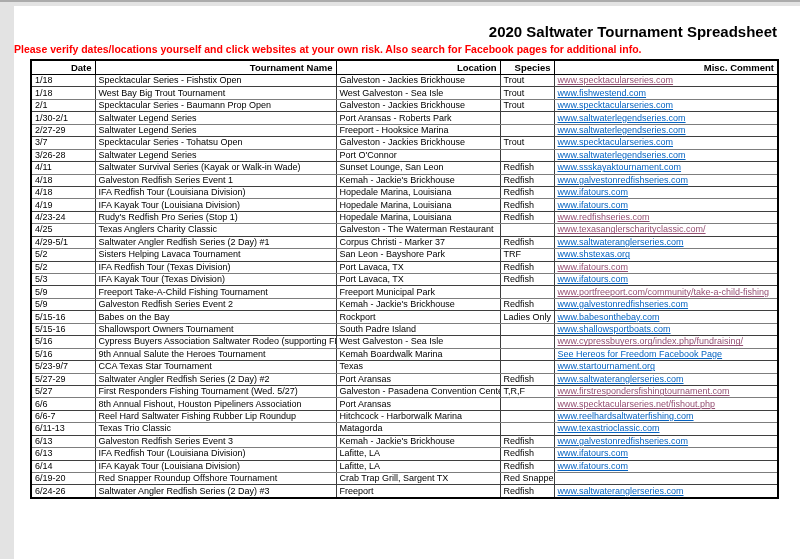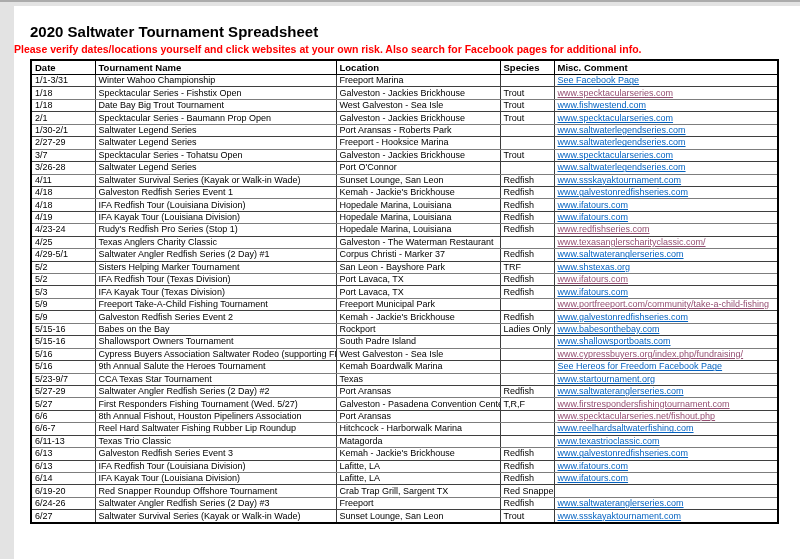--- a/index.html
+++ b/index.html
@@ -8,34 +8,34 @@
     --warning:#FF0000;
   }
   html,body{margin:0;padding:0;background:#fff;}
   .screen{
     position:relative;width:800px;height:559px;overflow:hidden;background:#ffffff;
     font-family:"Liberation Sans",sans-serif;color:#000;
   }
   .top-edge{position:absolute;top:0;left:0;width:800px;height:6px;background:#e3e3e3;border-top:2px solid #ababab;box-sizing:border-box;z-index:3;}
   .left-edge{position:absolute;top:0;left:0;width:14px;height:559px;background:#e3e3e3;z-index:2;}
   .page-title{
-    position:absolute;left:30px;top:23px;width:747px;text-align:left;
+    position:absolute;left:30px;top:23px;width:747px;text-align:right;
     font-size:15px;font-weight:bold;letter-spacing:0;
   }
   .page-subtitle{
     position:absolute;left:14px;top:43px;width:778px;text-align:left;
     font-size:10.5px;font-weight:bold;color:var(--warning);
   }
   table.sheet{
     position:absolute;left:30px;top:59px;width:747px;
     border-collapse:collapse;table-layout:fixed;
     border:2px solid #000;
   }
   .sheet th{
-    font-size:9.5px;font-weight:bold;text-align:left;
+    font-size:9.5px;font-weight:bold;text-align:right;
     height:13px;line-height:12px;padding:0 3px;
     border:1px solid #000;white-space:nowrap;overflow:hidden;
   }
   .sheet td{
     font-size:9px;height:11.45px;line-height:11px;padding:0 3px;
     border-left:1px solid #3c3c3c;border-right:1px solid #3c3c3c;
     border-top:1px solid #7d7d7d;border-bottom:1px solid #7d7d7d;
     white-space:nowrap;overflow:hidden;
   }
   .sheet tbody tr:nth-child(odd) td{border-bottom-color:#3f3f3f;}
@@ -63,39 +63,32 @@
     <thead>
       <tr>
         <th>Date</th>
         <th>Tournament Name</th>
         <th>Location</th>
         <th>Species</th>
         <th>Misc. Comment</th>
       </tr>
     </thead>
     <tbody>
-    <tr>
-      <td>1/1-3/31</td>
-      <td>Winter Wahoo Championship</td>
-      <td>Freeport Marina</td>
-      <td></td>
-      <td><a class="cell-link">See Facebook Page</a></td>
-    </tr>
 
     <tr>
       <td>1/18</td>
       <td>Specktacular Series - Fishstix Open</td>
       <td>Galveston - Jackies Brickhouse</td>
       <td>Trout</td>
       <td><a class="cell-link visited">www.specktacularseries.com</a></td>
     </tr>
 
     <tr>
       <td>1/18</td>
-      <td>Date Bay Big Trout Tournament</td>
+      <td>West Bay Big Trout Tournament</td>
       <td>West Galveston - Sea Isle</td>
       <td>Trout</td>
       <td><a class="cell-link">www.fishwestend.com</a></td>
     </tr>
 
     <tr>
       <td>2/1</td>
       <td>Specktacular Series - Baumann Prop Open</td>
       <td>Galveston - Jackies Brickhouse</td>
       <td>Trout</td>
@@ -187,21 +180,21 @@
     <tr>
       <td>4/29-5/1</td>
       <td>Saltwater Angler Redfish Series (2 Day) #1</td>
       <td>Corpus Christi - Marker 37</td>
       <td>Redfish</td>
       <td><a class="cell-link">www.saltwateranglerseries.com</a></td>
     </tr>
 
     <tr>
       <td>5/2</td>
-      <td>Sisters Helping Marker Tournament</td>
+      <td>Sisters Helping Lavaca Tournament</td>
       <td>San Leon - Bayshore Park</td>
       <td>TRF</td>
       <td><a class="cell-link">www.shstexas.org</a></td>
     </tr>
 
     <tr>
       <td>5/2</td>
       <td>IFA Redfish Tour (Texas Division)</td>
       <td>Port Lavaca, TX</td>
       <td>Redfish</td>
@@ -346,23 +339,16 @@
     </tr>
 
     <tr>
       <td>6/24-26</td>
       <td>Saltwater Angler Redfish Series (2 Day) #3</td>
       <td>Freeport</td>
       <td>Redfish</td>
       <td><a class="cell-link">www.saltwateranglerseries.com</a></td>
     </tr>
 
-    <tr>
-      <td>6/27</td>
-      <td>Saltwater Survival Series (Kayak or Walk-in Wade)</td>
-      <td>Sunset Lounge, San Leon</td>
-      <td>Trout</td>
-      <td><a class="cell-link">www.ssskayaktournament.com</a></td>
-    </tr>
   </tbody>
   </table>
 
 </div>
 
 </body></html>

